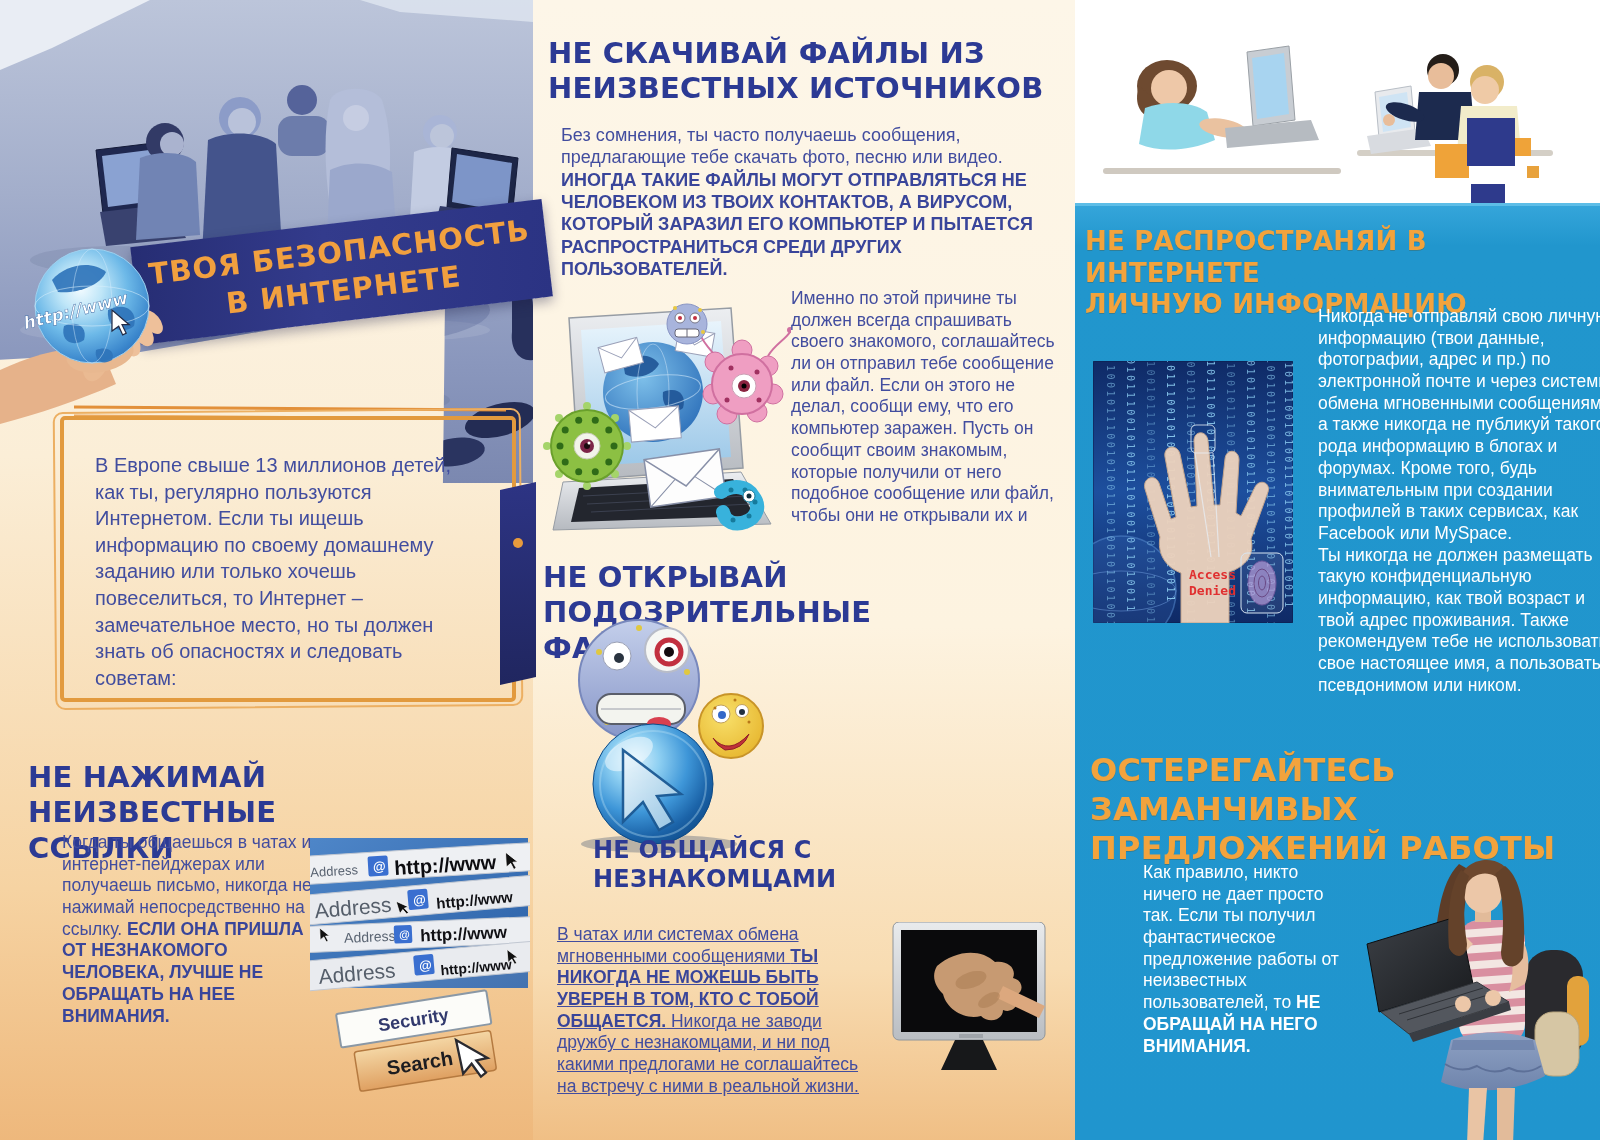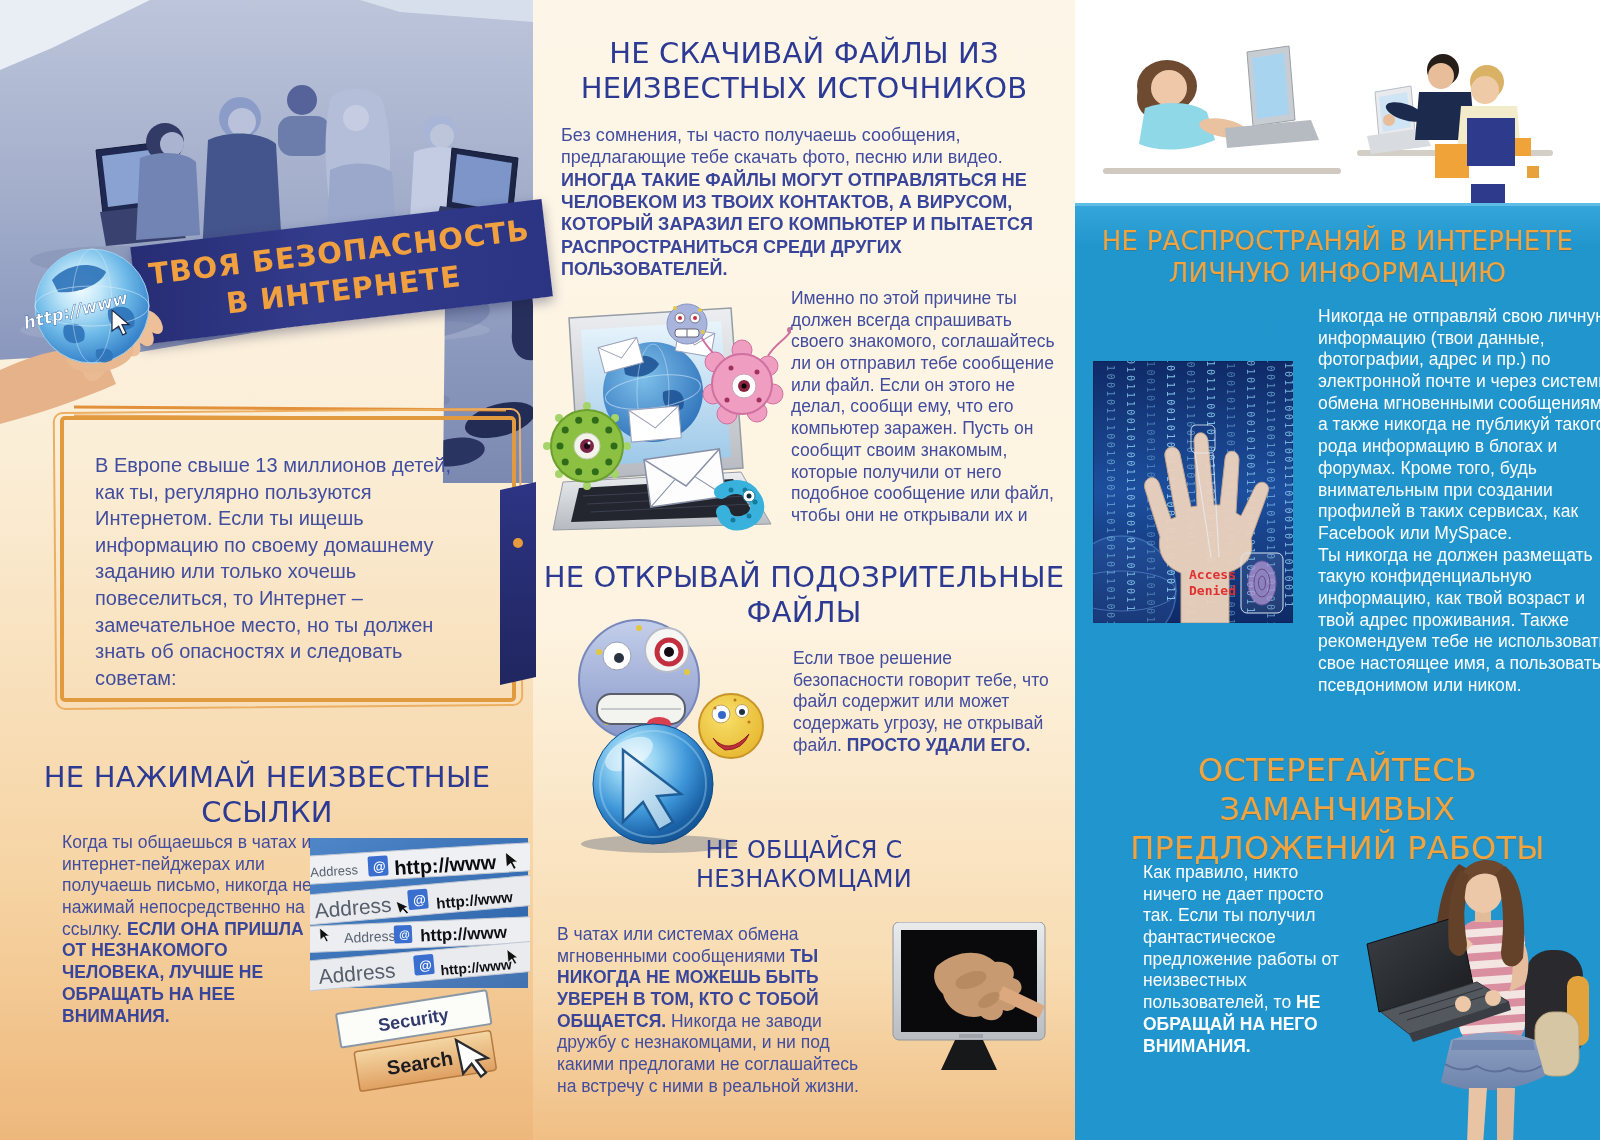--- a/index.html
+++ b/index.html
@@ -4,21 +4,21 @@
 <style>
   html,body{margin:0;padding:0;background:#888;}
   .canvas{position:relative;width:1600px;height:1140px;overflow:hidden;background:#fdf5e6;font-family:"Liberation Sans",sans-serif;}
   .abs{position:absolute;}
   
   .panel-left{position:absolute;left:0;top:0;width:533px;height:1140px;background:linear-gradient(180deg,#fdf7ec 0%,#fbeed7 40%,#f6d3a2 78%,#eeb87c 100%);}
   .panel-mid{position:absolute;left:533px;top:0;width:542px;height:1140px;background:linear-gradient(180deg,#fdf6e8 0%,#fdf3e0 55%,#f8dcb2 85%,#f0bf85 100%);}
   .panel-right{position:absolute;left:1075px;top:0;width:525px;height:1140px;background:#14b8a6;}
   .blue-area{position:absolute;left:0;top:203px;width:525px;height:937px;background:linear-gradient(180deg,#35a5da 0px,#2196cd 40px,#2095ce 100%);border-top:3px solid #5dbde7;}
   
-  .h{font-family:"DejaVu Sans",sans-serif;font-weight:normal;text-align:center;white-space:pre-line;color:#2c3a94;line-height:1.22;letter-spacing:.2px;}
+  .h{font-family:"DejaVu Sans",sans-serif;font-weight:bold;text-align:left;white-space:pre-line;color:#2c3a94;line-height:1.22;letter-spacing:.2px;}
   .h-orange{color:#f2a33d;text-shadow:0 1px 0 rgba(90,60,0,.25);}
   .body-text{color:#424d9f;font-size:17.5px;line-height:1.24;}
   .body-text b{color:#39459a;}
   .white-text{color:#ffffff;}
   .white-text b{color:#ffffff;}
   .preline{white-space:pre-line;}
   
   .photo-left{left:0;top:0;width:533px;height:483px;clip-path:polygon(0 0,100% 0,100% 100%,83.1% 100%,83.5% 62.1%,26.3% 72.9%,0 74.5%);}
   .banner{left:136px;top:247px;width:414px;height:98px;background:linear-gradient(100deg,#262d73 0%,#333b8c 45%,#2b3383 100%);transform:rotate(-6.7deg);transform-origin:left center;z-index:5;box-shadow:0 5px 12px rgba(30,30,70,.35);display:flex;align-items:center;justify-content:center;}
   .banner-text{font-family:"DejaVu Sans",sans-serif;font-weight:bold;font-size:29px;color:#f1a03f;text-align:center;white-space:pre-line;line-height:1.3;letter-spacing:1px;}
@@ -34,21 +34,21 @@
   .hand-globe{left:0;top:222px;width:190px;height:205px;z-index:6;}
   
   .h-download{left:15px;top:36px;width:512px;font-size:29px;}
   .p-download{left:28px;top:124px;width:482px;font-size:18px;}
   .laptop-svg{left:2px;top:296px;width:256px;height:258px;}
   .p-ask{left:258px;top:288px;width:264px;}
   .h-open{left:10px;top:560px;width:522px;font-size:29px;}
   .orb-svg{left:14px;top:592px;width:250px;height:262px;}
   .p-open{left:260px;top:648px;width:260px;}
   .h-strangers{left:60px;top:836px;width:422px;font-size:24px;}
-  .p-strangers{left:24px;top:924px;width:320px;}
+  .p-strangers{left:24px;top:924px;width:320px;text-decoration:underline;}
   .monitor-svg{left:352px;top:922px;width:176px;height:152px;}
   
   .photo-right{left:0;top:0;width:525px;height:203px;}
   .h-personal{left:10px;top:20px;width:505px;font-size:26px;}
   .matrix-svg{left:18px;top:155px;width:200px;height:262px;}
   .p-personal{left:243px;top:100px;width:304px;}
   .h-jobs{left:15px;top:545px;width:495px;font-size:32px;}
   .p-jobs{left:52px;top:640px;width:212px;}
   .girl-svg{left:268px;top:620px;width:257px;height:319px;}
 </style>
@@ -401,21 +401,20 @@
         <ellipse cx="112" cy="252" rx="78" ry="9" fill="#7a7f8a" opacity=".5"></ellipse>
         <g>
           <circle cx="106" cy="192" r="60" fill="url(#gOrb)" stroke="#0d4a86"></circle>
           <circle cx="106" cy="192" r="53" stroke="#bfe4f6" opacity=".35" fill="none" stroke-width="2"></circle>
           <ellipse cx="82" cy="162" rx="26" ry="14" fill="#ffffff" opacity=".5" transform="rotate(-28 82 162)"></ellipse>
           <path d="M76,158 L76,230 L96,210 L112,238 L126,230 L110,204 L134,202 Z" fill="url(#gArrow)" stroke="#1d5a94" stroke-width="2.5" opacity=".95"></path>
         </g>
       </svg>
     </div>
 
-    <p class="abs body-text p-open" style="margin:0;"><span>Если твое решение безопасности говорит тебе, что файл содержит или может содержать угрозу, не открывай файл. </span><b>ПРОСТО УДАЛИ ЕГО.</b></p>
 
     <div class="abs h h-strangers">НЕ ОБЩАЙСЯ С
 НЕЗНАКОМЦАМИ</div>
     <p class="abs body-text p-strangers" style="margin:0;"><span>В чатах или системах обмена мгновенными сообщениями </span><b>ТЫ НИКОГДА НЕ МОЖЕШЬ БЫТЬ УВЕРЕН В ТОМ, КТО С ТОБОЙ ОБЩАЕТСЯ.</b><span> Никогда не заводи дружбу с незнакомцами, и ни под какими предлогами не соглашайтесь на встречу с ними в реальной жизни.</span></p>
 
     <div class="abs monitor-svg">
       <svg width="176" height="152" viewBox="0 0 176 152">
         <defs>
           <linearGradient id="gSilver3" x1="0" y1="0" x2="0" y2="1">
             <stop offset="0" stop-color="#e9ebed"></stop>

